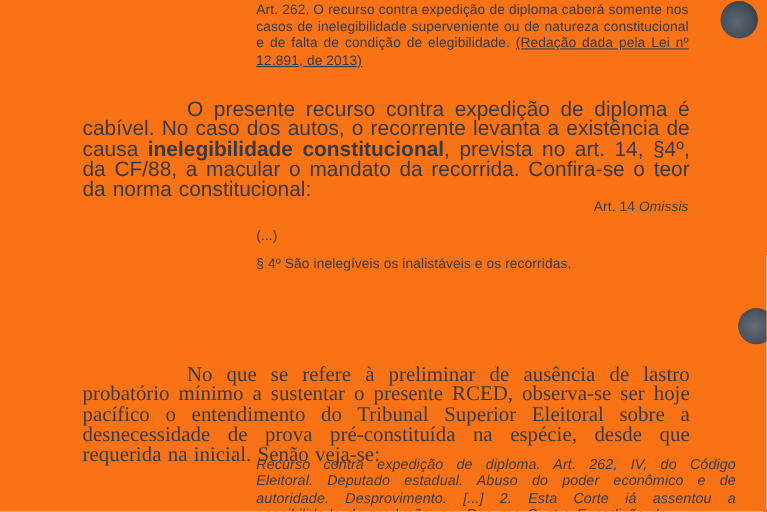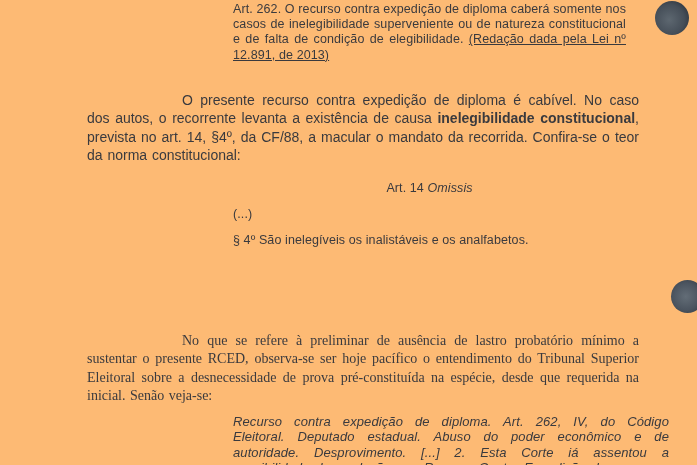--- a/index.html
+++ b/index.html
@@ -4,55 +4,55 @@
 <style>
   html, body {
     margin: 0;
     padding: 0;
     background: #e8e8e8;
   }
   .page {
     position: relative;
     width: 697px;
     height: 465px;
-    background: #fdba74;
+    background: #f97316;
     overflow: hidden;
     font-family: "Liberation Sans", sans-serif;
     color: #3a3a3e;
   }
   .blk {
     position: absolute;
     margin: 0;
   }
   
   .quote {
     left: 233px;
     width: 393px;
     font-size: 12.5px;
     line-height: 15.2px;
     text-align: justify;
     letter-spacing: 0.1px;
   }
   .q-art262   { top: 2px; }
-  .q-art14    { top: 181px; text-align: center; }
+  .q-art14    { top: 181px; text-align: right; }
   .q-ellipsis { top: 207px; text-align: left; }
   .q-par4     { top: 233px; text-align: left; width: 420px; }
   .q-juris {
     top: 414px;
     width: 436px;
     font-size: 13px;
     line-height: 15.3px;
     font-style: italic;
     word-spacing: 2px;
   }
   
   .para {
-    left: 87px;
+    left: 75px;
     width: 552px;
-    font-size: 14px;
+    font-size: 19px;
     line-height: 18.3px;
     text-align: justify;
     text-indent: 95px;
     word-spacing: 1px;
   }
   .p-cabivel      { top: 91px; }
   .p-preliminares { top: 283px; }
   .p-lastro       { top: 332px; font-family: Liberation Serif, serif; }
   
   .b { font-weight: bold; }
@@ -87,20 +87,20 @@
   <div class="punch punch-mid"></div>
 
   <p class="blk quote q-art262"><span>Art. 262.  O recurso contra expedição de diploma caberá somente nos casos de inelegibilidade superveniente ou de natureza constitucional e de falta de condição de elegibilidade. </span><span class="u">(Redação dada pela Lei nº 12.891, de 2013)</span></p>
 
   <p class="blk para p-cabivel"><span>O presente recurso contra expedição de diploma é cabível. No caso dos autos, o recorrente levanta a existência de causa </span><span class="b">inelegibilidade constitucional</span><span>, prevista no art. 14, §4º, da CF/88, a macular o mandato da recorrida. Confira-se o teor da norma constitucional:</span></p>
 
   <p class="blk quote q-art14"><span>Art. 14 </span><span class="i">Omissis</span></p>
 
   <p class="blk quote q-ellipsis"><span>(...)</span></p>
 
-  <p class="blk quote q-par4"><span>§ 4º São inelegíveis os inalistáveis e os analfabetos.</span></p>
+  <p class="blk quote q-par4"><span>§ 4º São inelegíveis os inalistáveis e os recorridas.</span></p>
 
 
   <p class="blk para p-lastro"><span>No que se refere à preliminar de ausência de lastro probatório mínimo a sustentar o presente RCED, observa-se ser hoje pacífico o entendimento do Tribunal Superior Eleitoral sobre a desnecessidade de prova pré-constituída na espécie, desde que requerida na inicial. Senão veja-se:</span></p>
 
   <p class="blk quote q-juris"><span>Recurso contra expedição de diploma. Art. 262, IV, do Código Eleitoral. Deputado estadual. Abuso do poder econômico e de autoridade. Desprovimento. [...] 2. Esta Corte iá assentou a possibilidade de produção, em Recurso Contra Expedição de</span></p>
 
 </div>
 
 </body></html>

